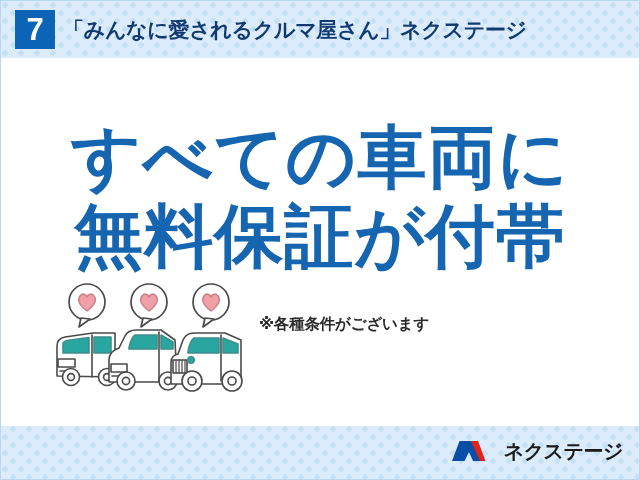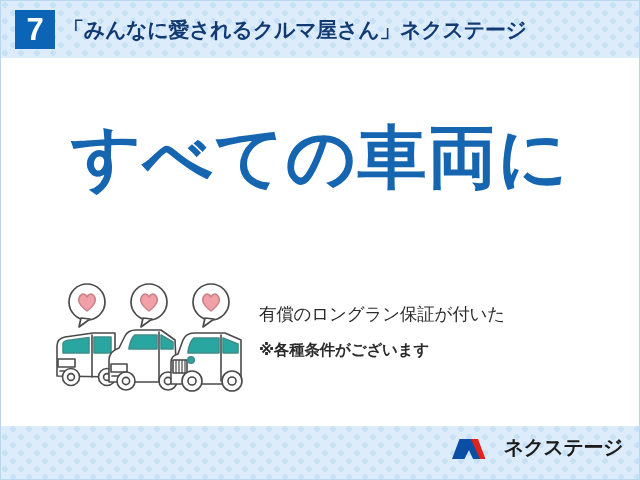--- a/index.html
+++ b/index.html
@@ -72,21 +72,21 @@
     font-size:15.5px;line-height:25px;font-weight:bold;
     white-space:nowrap;letter-spacing:-0.2px;margin-top:9px;
   }
 
   
   #footer{
     position:absolute;left:0;bottom:0;width:638px;height:53px;
   }
   #logo{
     position:absolute;right:16px;top:8px;height:30px;
-    display:flex;align-items:center;gap:16px;font-family:Liberation Mono, monospace;
+    display:flex;align-items:flex-end;gap:16px;
   }
   #logo-mark{width:38px;height:26px;display:block;}
   #logo-text{
     font-size:20px;font-weight:bold;color:#1b1b1b;
     letter-spacing:-0.5px;white-space:nowrap;line-height:26px;
   }
 </style>
 </head>
 <body>
 
@@ -94,20 +94,21 @@
 
   <div id="header">
     <div id="badge7">7</div>
     <div id="headline-sub">「みんなに愛されるクルマ屋さん」ネクステージ</div>
   </div>
 
   <div id="card">
 
     <div id="big">
       <div class="bigline">すべての車両に</div>
+      <div class="bigline">無料保証が付帯</div>
     </div>
 
     <div id="lower">
 
       <div id="cars">
         <svg width="200" height="118" viewBox="0 0 200 118">
           <g fill="none" stroke="#4a4a4a" stroke-width="1.6" stroke-linejoin="round" stroke-linecap="round">
 
             <g>
               <circle cx="38" cy="22" r="18" fill="#ffffff" stroke="#4a4a4a" stroke-width="1.7"></circle>
@@ -165,21 +166,20 @@
               <circle cx="143" cy="101" r="4" fill="#ffffff"></circle>
               <circle cx="183" cy="101" r="10" fill="#ffffff"></circle>
               <circle cx="183" cy="101" r="4" fill="#ffffff"></circle>
               <path d="M172 55 L172 101"></path>
             </g>
           </g>
         </svg>
       </div>
 
       <div id="bodytext">
-        <div class="btline">有償のロングラン保証が付いた</div>
         <div class="btnote">※各種条件がございます</div>
       </div>
 
     </div>
   </div>
 
   <div id="footer">
     <div id="logo">
       <svg id="logo-mark" viewBox="0 0 38 26">
         <path d="M2 23 L9.5 3 L17 3 L20 12 L14.5 23 Z" fill="#0b4fa5"></path>

